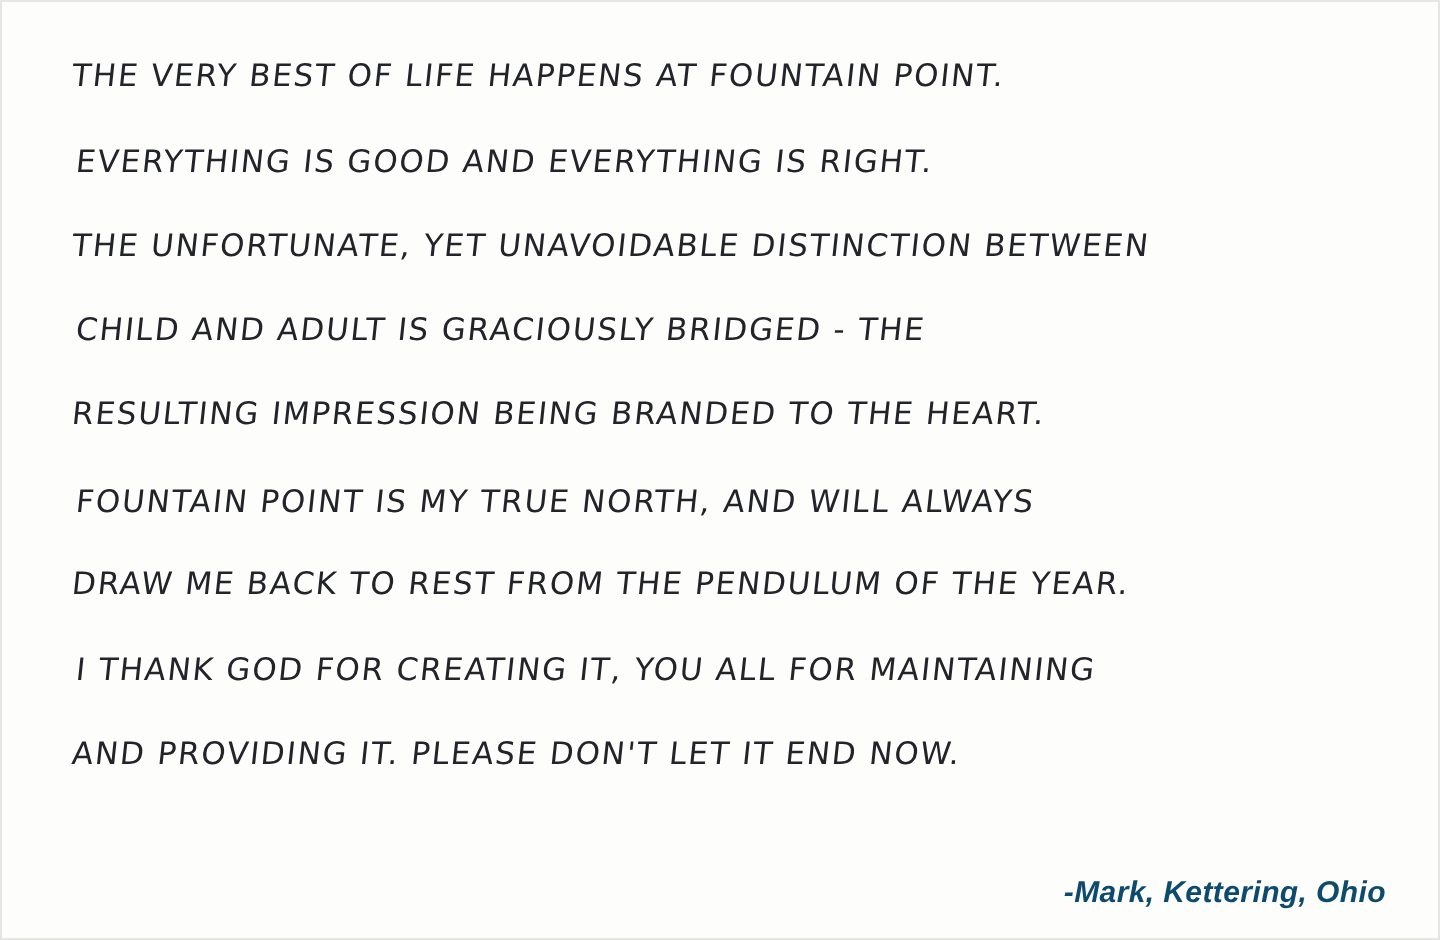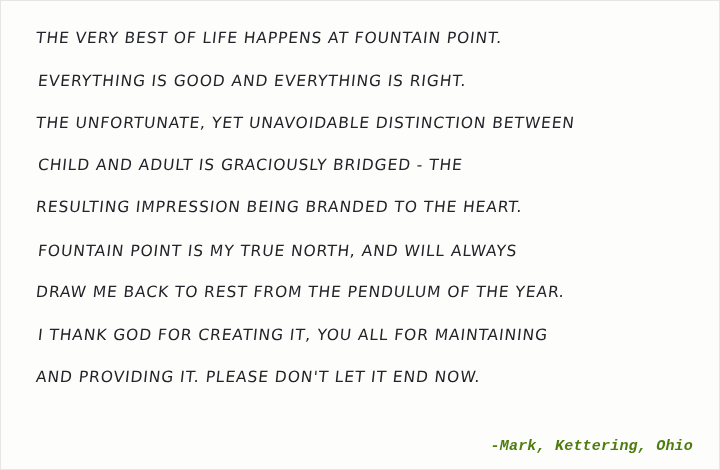--- a/index.html
+++ b/index.html
@@ -51,25 +51,25 @@
   .hw-line.l8  { margin-top: 27px; }
 
   
   .hw-line:nth-child(odd)  { margin-left: 1px; }
   .hw-line:nth-child(even) { margin-left: 3px; }
 
   .signature {
     position: absolute;
     right: 26px;
     bottom: 14px;
-    font-family: Liberation Mono, monospace;
+    font-family: Liberation Sans, sans-serif;
     font-size: 15px;
     font-style: italic;
     font-weight: bold;
-    color: #4d7c0f;
+    color: #0c4a6e;
     letter-spacing: 0.2px;
     white-space: nowrap;
   }
 </style>
 </head>
 <body>
 
 <div class="page">
 
   <div class="handwriting">

